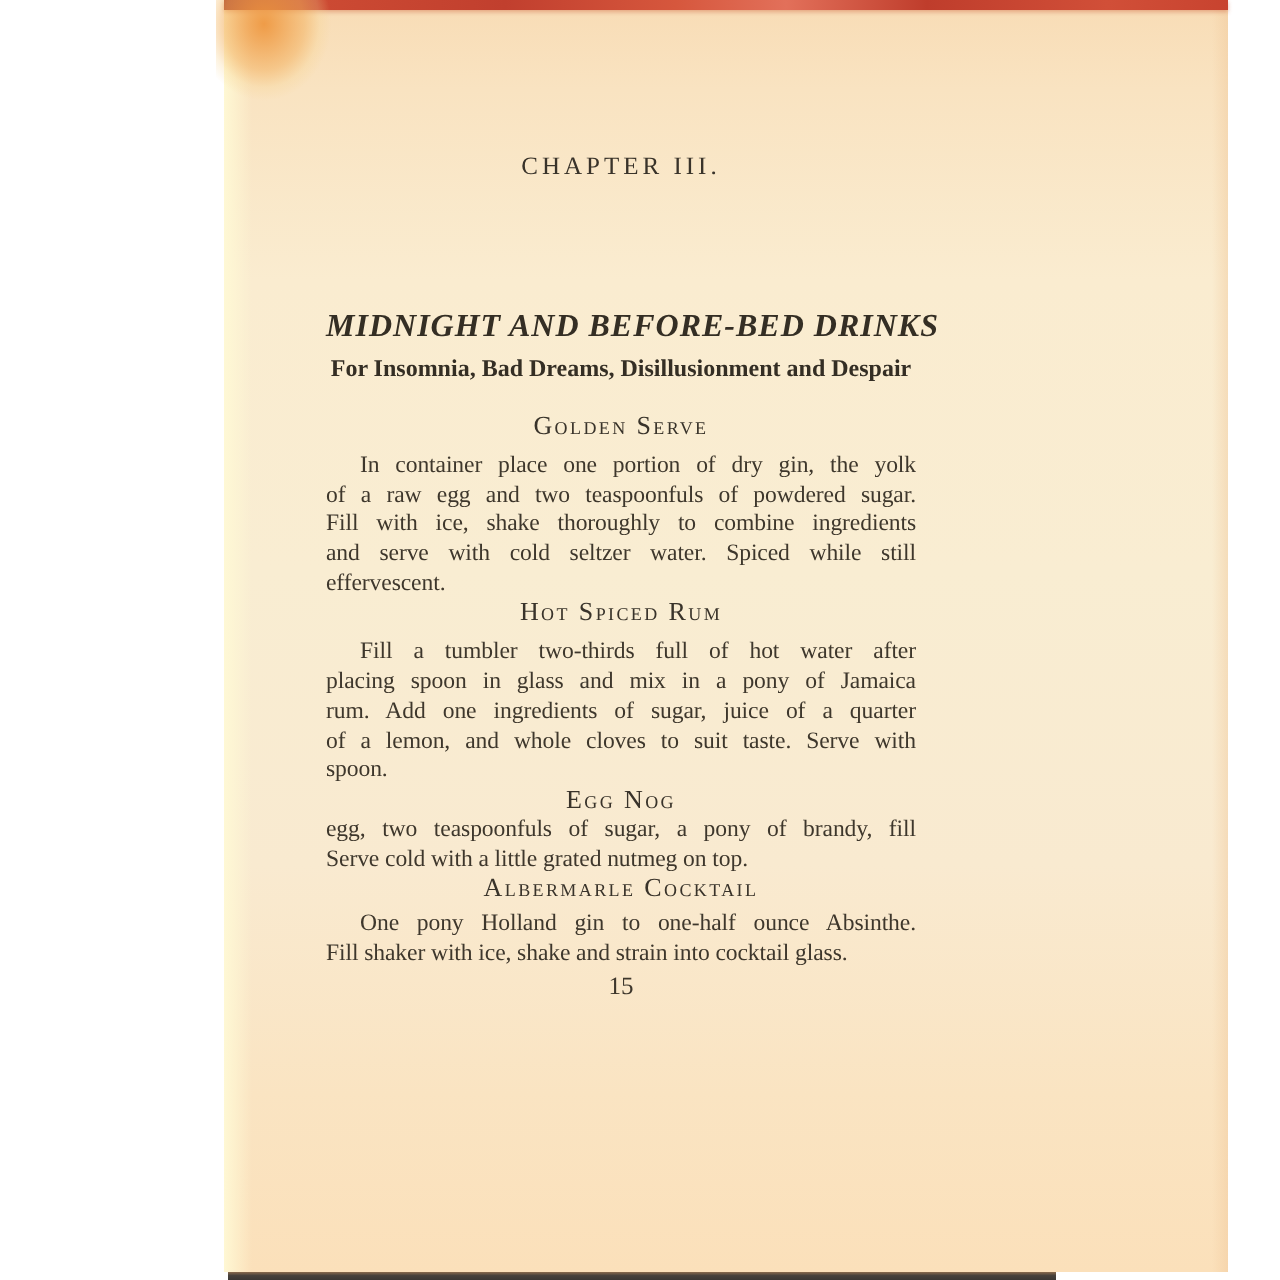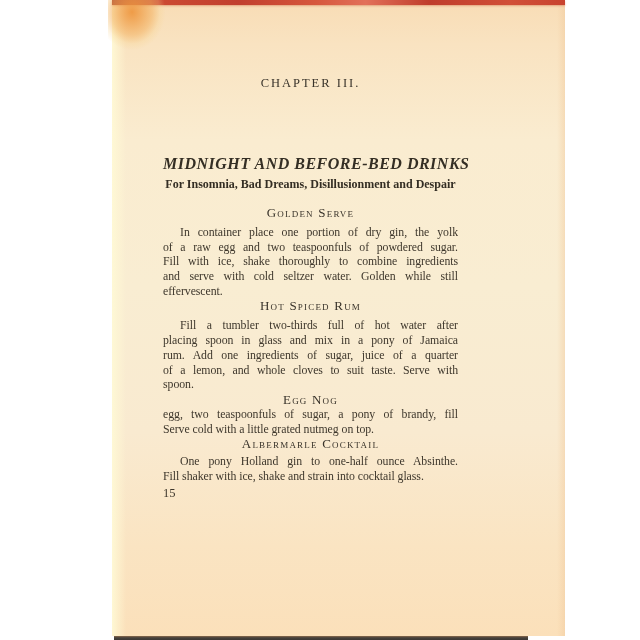--- a/index.html
+++ b/index.html
@@ -12,21 +12,21 @@
   .photo {
     position: relative;
     width: 640px; height: 640px;
     background: var(--photo-background, #ffffff);
     overflow: hidden;
   }
   
   .page {
     position: absolute;
     left: 112px; top: 0;
-    width: 453px; height: 636px;
+    width: 502px; height: 636px;
     background: linear-gradient(180deg,
       #f8dcb5 0%, #f9e3c1 7%, #faecd0 22%, #f9edd2 45%,
       #f9ead0 68%, #fae4c2 86%, #fbe0ba 100%);
   }
   .left-edge {
     position: absolute; left: 0; top: 0; bottom: 0; width: 14px;
     background: linear-gradient(90deg, rgba(255,249,213,0.95), rgba(255,249,213,0));
   }
   .right-edge {
     position: absolute; right: 0; top: 0; bottom: 0; width: 8px;
@@ -87,21 +87,21 @@
     margin: 0; height: 14.7px; overflow: hidden;
     font-size: 11.8px; line-height: 14.7px;
     letter-spacing: -0.05px;
     text-align: justify; text-align-last: justify;
   }
   .rline.first { text-indent: 17px; margin-top: 5px; }
   .rline.last  { text-align-last: left; }
   .recipe-albermarle .rline.first { margin-top: 3px; }
   .page-number {
     margin: 2px 0 0;
-    text-align: left; white-space: nowrap;
+    text-align: center; white-space: nowrap;
     font-size: 12.5px; line-height: 14px;
   }
 </style>
 </head>
 <body>
 
 <div class="photo">
 
   <div class="page">
     <div class="left-edge"></div>
@@ -115,21 +115,21 @@
 
       <p class="title">MIDNIGHT AND BEFORE-BED DRINKS</p>
 
       <p class="subtitle">For Insomnia, Bad Dreams, Disillusionment and Despair</p>
 
       <div class="recipe recipe-golden-fizz">
         <p class="recipe-heading mt14">Golden Serve</p>
         <p class="rline first">In container place one portion of dry gin, the yolk</p>
         <p class="rline">of a raw egg and two teaspoonfuls of powdered sugar.</p>
         <p class="rline">Fill with ice, shake thoroughly to combine ingredients</p>
-        <p class="rline">and serve with cold seltzer water.  Golden while still</p>
+        <p class="rline">and serve with cold seltzer water.  Spiced while still</p>
         <p class="rline last">effervescent.</p>
       </div>
 
       <div class="recipe recipe-hot-spiced-rum">
         <p class="recipe-heading">Hot Spiced Rum</p>
         <p class="rline first">Fill a tumbler two-thirds full of hot water after</p>
         <p class="rline">placing spoon in glass and mix in a pony of Jamaica</p>
         <p class="rline">rum.  Add one ingredients of sugar, juice of a quarter</p>
         <p class="rline">of a lemon, and whole cloves to suit taste.  Serve with</p>
         <p class="rline last">spoon.</p>

